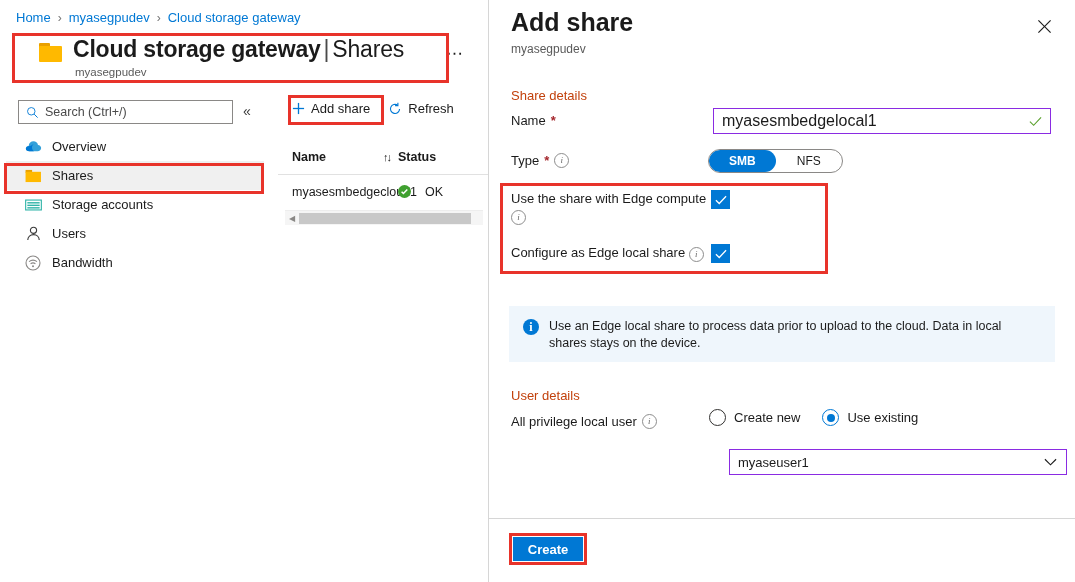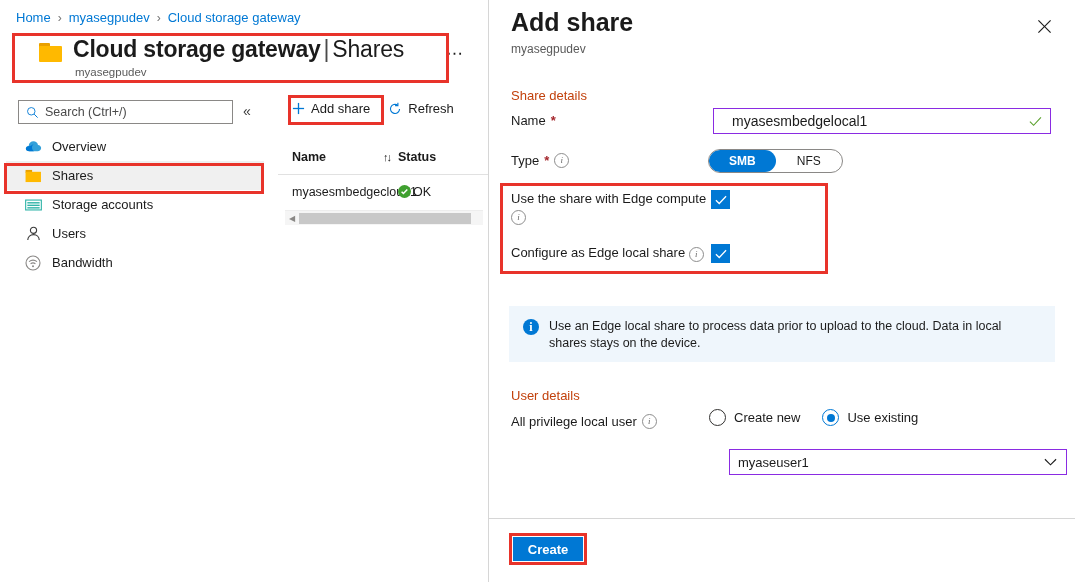--- a/index.html
+++ b/index.html
@@ -234,21 +234,21 @@
     letter-spacing: -2px;
   }
   #table-row {
     display: flex;
     align-items: center;
     height: 33px;
     font-size: 12.5px;
     color: #1b1b1b;
   }
   .cell-name { width: 120px; padding-left: 14px; box-sizing: border-box; white-space: nowrap; }
-  .cell-status { width: 76px; display: flex; align-items: center; gap: 2px; }
+  .cell-status { width: 76px; display: flex; align-items: center; gap: 14px; }
   .status-dot {
     width: 13px; height: 13px;
     border-radius: 50%;
     background: #3fa02f;
     display: flex; align-items: center; justify-content: center;
     flex: 0 0 auto;
   }
   
   #table-scrollbar {
     position: absolute;
@@ -342,26 +342,25 @@
     width: 338px; height: 26px;
     border: 1px solid #8a2be2;
     box-sizing: border-box;
     background: #fff;
     display: flex;
     align-items: center;
   }
   #name-input {
     border: none; outline: none;
     font-family: "Liberation Sans", sans-serif;
-    font-size: 14px;
+    font-size: 16px;
     color: #1b1b1b;
     padding: 0 0 0 8px;
     width: 300px;
     background: transparent;
-    margin-left: 10px;
   }
   #name-valid-check {
     margin-left: auto;
     margin-right: 8px;
     display: block;
   }
 
   
   #type-toggle {
     position: absolute;

